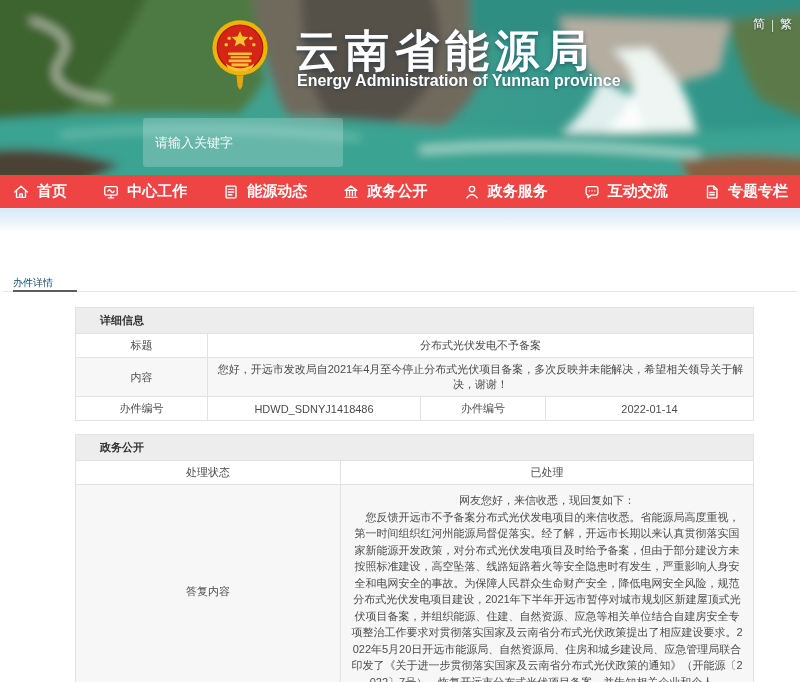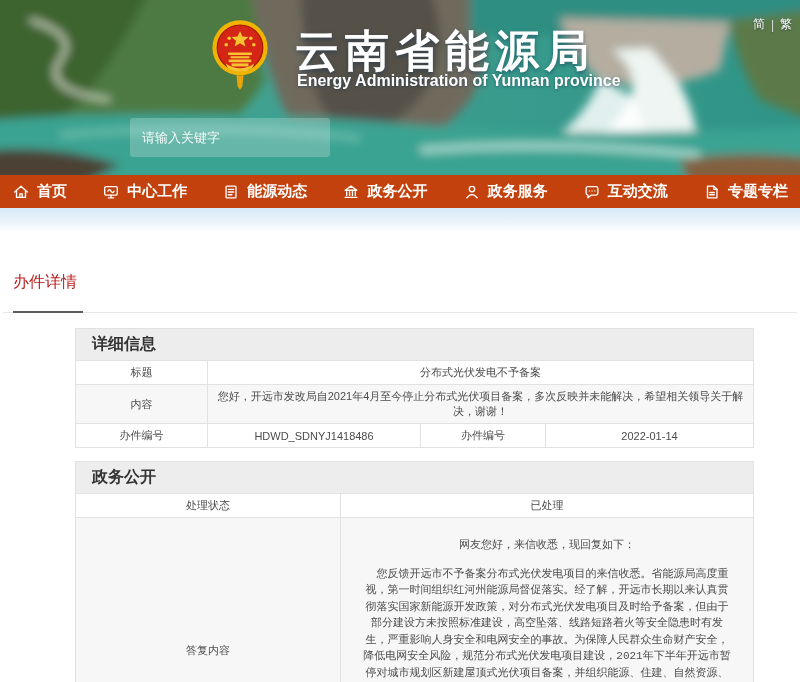--- a/index.html
+++ b/index.html
@@ -13,52 +13,52 @@
   .banner svg.art{position:absolute;left:0;top:0;width:100%;height:100%;display:block;}
   .lang-switch{position:absolute;top:16px;right:8px;color:#fff;font-size:12px;
     text-shadow:0 1px 2px rgba(0,30,60,.5);display:flex;align-items:center;gap:6px;z-index:5;}
   .lang-switch span{cursor:pointer;}
   .lang-sep{opacity:.8;}
   .emblem{position:absolute;left:210px;top:14px;width:60px;height:82px;z-index:4;}
   .site-title{position:absolute;left:295px;top:22px;color:#fff;font-size:44px;font-weight:bold;
     letter-spacing:6px;z-index:4;text-shadow:0 2px 4px rgba(20,50,80,.55);white-space:nowrap;font-family:Liberation Serif, serif;}
   .site-subtitle{position:absolute;left:297px;top:72px;color:#fff;font-size:16px;font-weight:bold;
     z-index:4;text-shadow:0 1px 3px rgba(20,50,80,.55);white-space:nowrap;}
-  .search-box{position:absolute;left:130px;top:118px;width:200px;height:39px;z-index:4;
+  .search-box{position:absolute;left:143px;top:118px;width:200px;height:49px;z-index:4;
     background:rgba(255,255,255,.22);border:none;border-radius:3px;}
   .search-box input{width:100%;height:100%;background:transparent;border:none;outline:none;
     padding:0 12px;box-sizing:border-box;color:#fff;font-size:13px;}
   .search-box input::placeholder{color:rgba(255,255,255,.92);}
   
-  .nav{width:800px;height:33px;background:#c2410c;display:flex;align-items:center;
+  .nav{width:800px;height:33px;background:#ef4444;display:flex;align-items:center;
     justify-content:space-between;padding:0 8px;box-sizing:border-box;}
   .nav-item{display:flex;align-items:center;gap:7px;color:#fff;font-size:15px;font-weight:bold;
     cursor:pointer;white-space:nowrap;padding:0 4px;}
   .nav-item svg{width:18px;height:18px;display:block;}
   .nav-item svg *{stroke:#fff;fill:none;stroke-width:1.5;stroke-linecap:round;stroke-linejoin:round;}
   
   .sky-band{width:800px;height:24px;
     background:linear-gradient(180deg,#d7e9f7 0%,#e9f3fa 55%,#ffffff 100%);}
   
   .content{position:relative;width:800px;}
   .page-title-row{margin:40px 3px 0 3px;border-bottom:1px solid #e7e7e7;}
-  .page-title{display:inline-block;margin-left:10px;padding:0 6px 18px 0;font-size:16px;color:#b91c1c;
+  .page-title{display:inline-block;margin-left:10px;padding:0 6px 0 0;font-size:10px;color:#0c4a6e;
     border-bottom:2px solid #5c5c5c;margin-bottom:-1px;min-width:58px;}
   .tables{margin:15px 0 0 75px;width:678px;}
   table{border-collapse:collapse;width:678px;table-layout:fixed;font-size:11px;color:#4c4c4c;}
   table + table{margin-top:13px;}
   td{border:1px solid #e2e2e2;padding:4px 9px;vertical-align:middle;word-break:break-all;}
-  tr.sec-header td{background:#ededed;font-weight:bold;color:#333;font-size:16px;
-    padding:5px 9px 5px 16px;text-align:left;}
+  tr.sec-header td{background:#ededed;font-weight:bold;color:#333;font-size:11px;
+    padding:5px 9px 5px 24px;text-align:left;}
   td.lbl{text-align:center;color:#4c4c4c;}
   tr.alt td{background:#f7f7f7;}
   tr.plain td{background:#ffffff;}
   td.val{text-align:center;}
   .reply-cell{padding:7px 10px;line-height:16.5px;}
-  .reply-cell p{margin:12px;font-family:Liberation Mono, monospace;}
+  .reply-cell p{margin:0;}
   .reply-cell p.body{text-indent:1em;}
 </style>
 </head>
 <body>
 
 <div class="banner">
   <svg class="art" viewBox="0 0 800 175" preserveAspectRatio="none">
     <defs>
       <filter id="soft" x="-20%" y="-20%" width="140%" height="140%">
         <feGaussianBlur stdDeviation="5"></feGaussianBlur>

